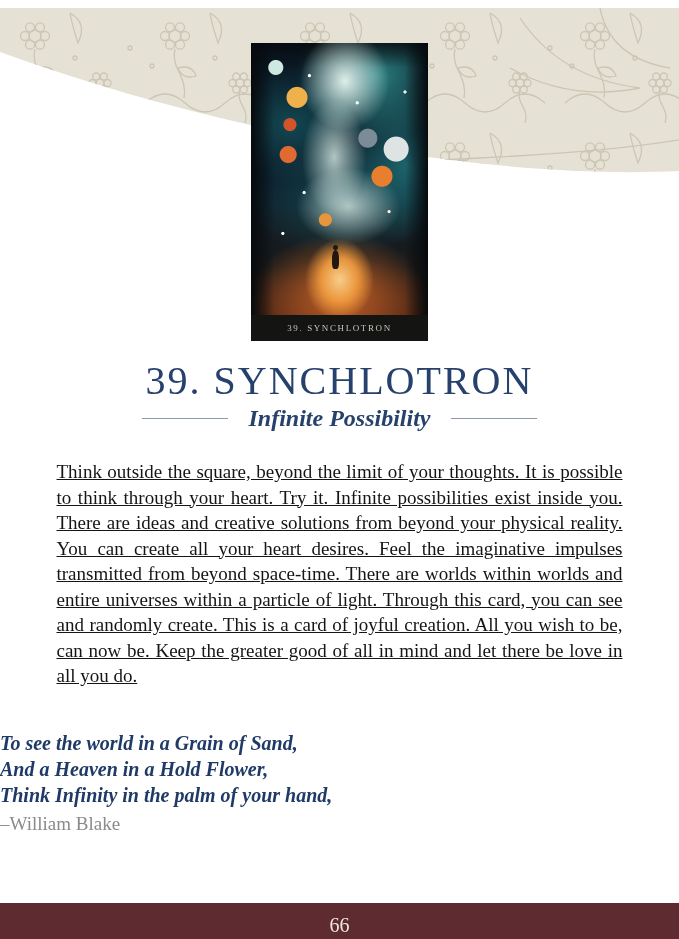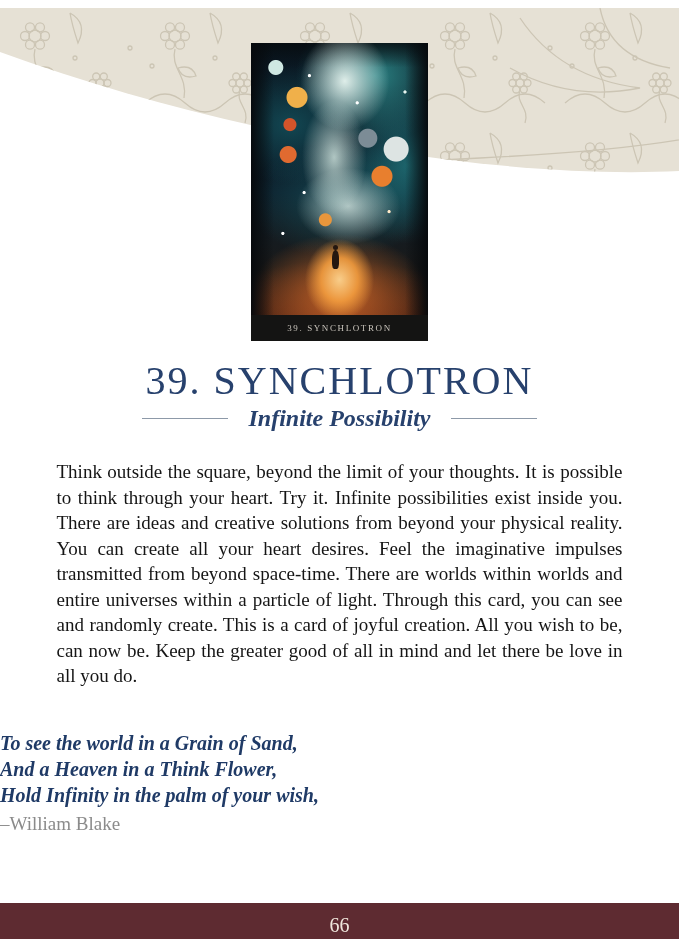--- a/index.html
+++ b/index.html
@@ -109,20 +109,21 @@
     font-size:24px;
     color:var(--accent-navy);
   }
   
   .body-text{
     width:566px;
     margin:27px auto 0;
     font-size:19px;line-height:25.5px;
     text-align:justify;
     color:#151515;
+    text-decoration:underline;
   }
   
   .poem{
     margin-top:41px;
     text-align:left;
     font-style:italic;font-weight:bold;
     font-size:20px;line-height:26px;
     color:#1f3a66;
   }
   .attribution{
@@ -200,22 +201,22 @@
   <div class="subtitle-row">
     <span class="subtitle-rule"></span>
     <span class="subtitle">Infinite Possibility</span>
     <span class="subtitle-rule"></span>
   </div>
 
   <p class="body-text">Think outside the square, beyond the limit of your thoughts. It is possible to think through your heart. Try it. Infinite possibilities exist inside you. There are ideas and creative solutions from beyond your physical reality. You can create all your heart desires. Feel the imaginative impulses transmitted from beyond space-time. There are worlds within worlds and entire universes within a particle of light. Through this card, you can see and randomly create. This is a card of joyful creation. All you wish to be, can now be. Keep the greater good of all in mind and let there be love in all you do.</p>
 
   <div class="poem">
     <div>To see the world in a Grain of Sand,</div>
-    <div>And a Heaven in a Think Flower,</div>
-    <div>Hold Infinity in the palm of your wish,</div>
+    <div>And a Heaven in a Hold Flower,</div>
+    <div>Think Infinity in the palm of your hand,</div>
   </div>
   <div class="attribution">–William Blake</div>
 
   <div class="footer">
     <span class="page-number">66</span>
   </div>
 
 </div>
 
 </body></html>

